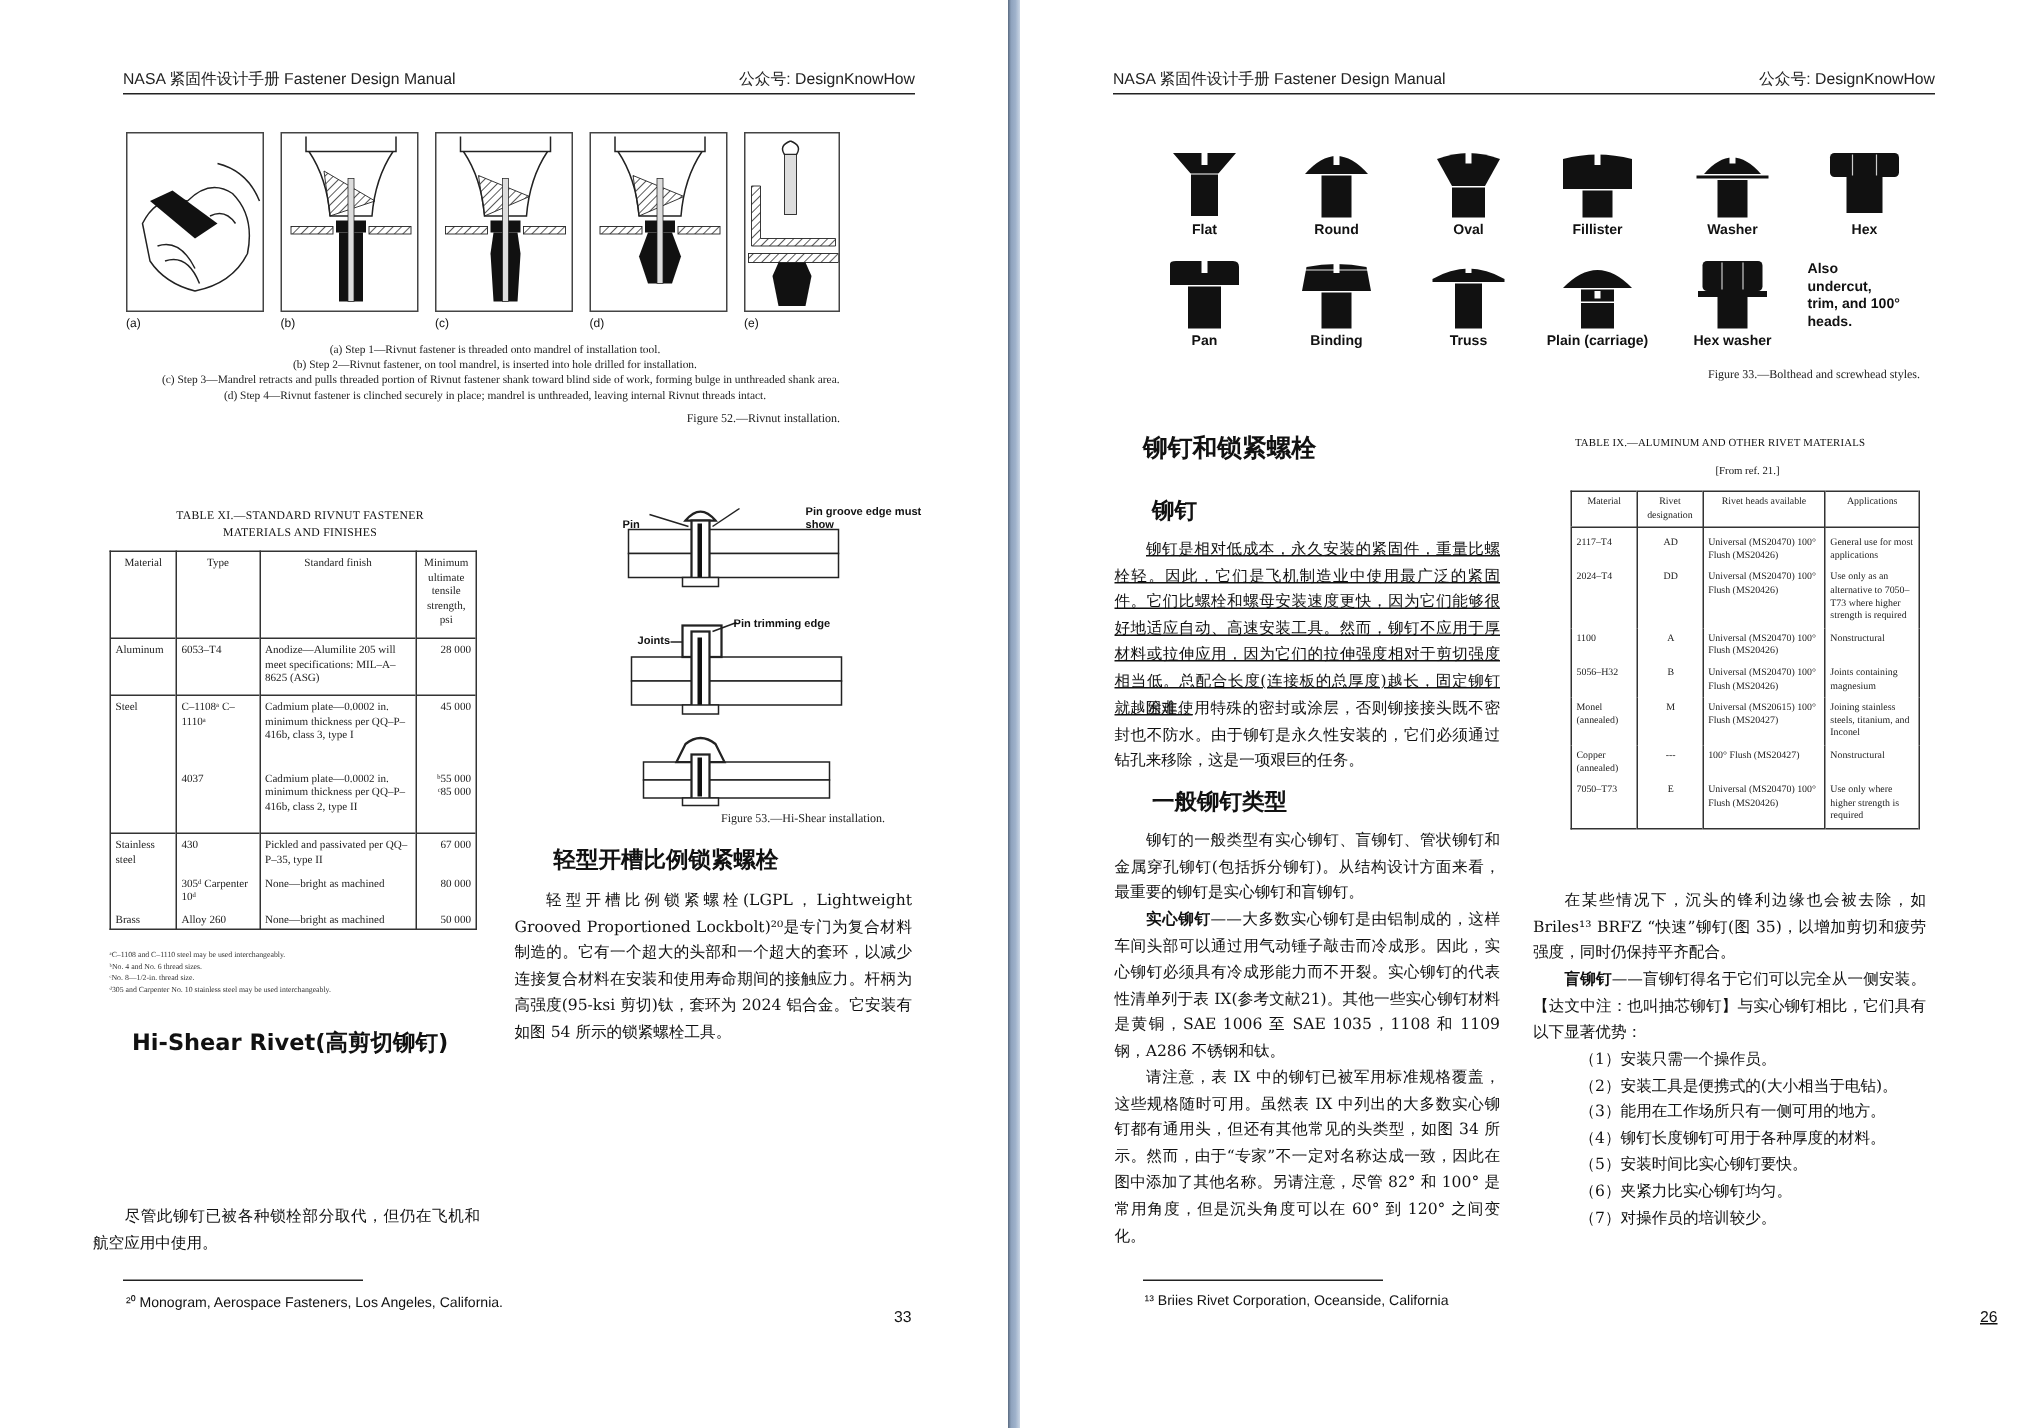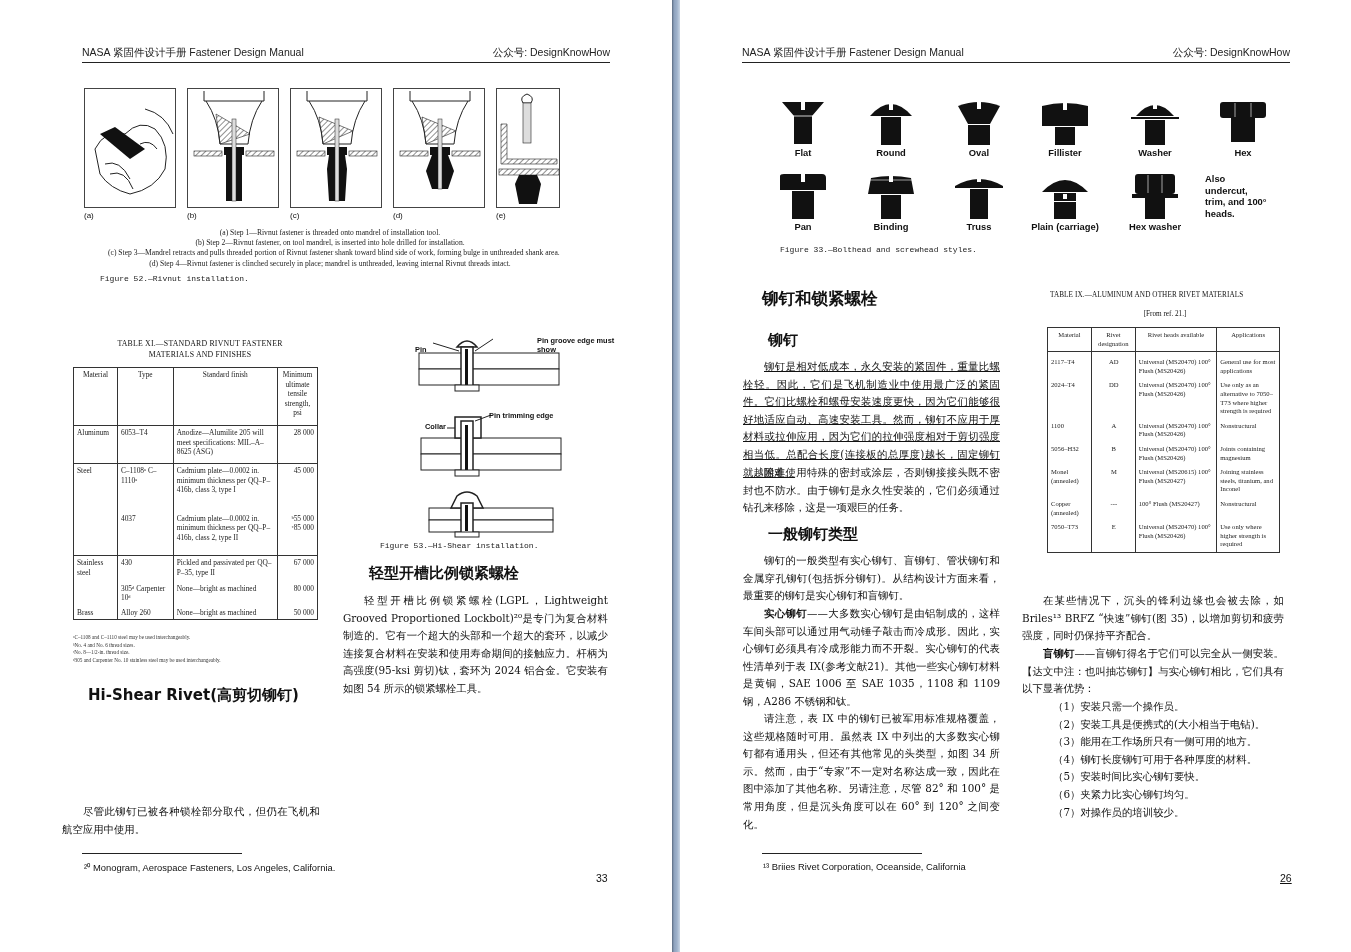--- a/index.html
+++ b/index.html
@@ -20,21 +20,21 @@
   .abs { position: absolute; }
   .sans { font-family: "Liberation Sans", sans-serif; }
 
   
   .fig52 { left: 84px; top: 88px; width: 476px; height: 132px; }
   .panel { position: absolute; top: 0; width: 92px; height: 120px; border: 1px solid #444; background: #fff; overflow: hidden; }
   .panel-lbl { position: absolute; top: 123px; font-size: 8px; font-family: "Liberation Sans", sans-serif; }
   .captions52 { left: 100px; top: 228px; width: 460px; font-size: 7.6px; line-height: 10.2px; font-family: "Liberation Serif", serif; color: #222; }
   .captions52 .c { text-align: center; }
   .captions52 .l { padding-left: 20px; text-indent: -12px; }
-  .fig-title { font-family: Liberation Mono, monospace; font-size: 8px; color: #222; text-align: left; }
+  .fig-title { font-family: Liberation Serif, serif; font-size: 8px; color: #222; text-align: right; }
 
   
   .tbl11-title { left: 80px; top: 339px; width: 240px; font-size: 7.8px; line-height: 10.5px; text-align: center; font-family: "Liberation Serif", serif; letter-spacing: 0.2px; }
   table.t11 { position: absolute; left: 73px; top: 367px; width: 245px; border-collapse: collapse; font-family: "Liberation Serif", serif; font-size: 7.4px; line-height: 9.6px; color: #222; }
   table.t11 td, table.t11 th { vertical-align: top; padding: 2px 3px; font-weight: normal; text-align: left; }
   table.t11 th { text-align: center; }
   table.t11 .brd-l { border-left: 1px solid #333; }
   table.t11 .brd-r { border-right: 1px solid #333; }
   table.t11 tr.top td, table.t11 tr.top th { border-top: 1px solid #333; }
   table.t11 tr.sep td { border-top: 1px solid #333; }
@@ -246,21 +246,21 @@
 
       <rect x="24" y="175" width="124" height="12" fill="#fff" stroke="#222"></rect>
       <rect x="24" y="187" width="124" height="12" fill="#fff" stroke="#222"></rect>
       <path d="M46 175 L52 163 Q62 155 72 163 L78 175 Z" fill="#fff" stroke="#222" stroke-width="1.5"></path>
       <rect x="56" y="170" width="12" height="30" fill="#fff" stroke="#222" stroke-width="1.5"></rect>
       <rect x="60" y="172" width="3" height="26" fill="#111"></rect>
       <rect x="50" y="199" width="24" height="5" fill="#fff" stroke="#222"></rect>
     </svg>
     <div class="abs sans" style="left:10px; top:12px; font-size:7.4px; font-weight:bold;">Pin</div>
     <div class="abs sans" style="left:92px; top:3px; width:90px; font-size:7.4px; font-weight:bold; line-height:9px;margin-left:40px;">Pin groove edge must show</div>
-    <div class="abs sans" style="left:20px; top:89px; font-size:7.4px; font-weight:bold;">Collar</div>
+    <div class="abs sans" style="left:20px; top:89px; font-size:7.4px; font-weight:bold;">Joints</div>
     <div class="abs sans" style="left:84px; top:78px; width:100px; font-size:7.4px; font-weight:bold;">Pin trimming edge</div>
   </div>
   <div class="abs fig-title fig53-cap">Figure 53.—Hi-Shear installation.</div>
 
   <div class="abs h-cn" style="left:369px; top:564px; font-size:15px;">轻型开槽比例锁紧螺栓</div>
   <div class="abs body-cn indent" style="left:343px; top:592px; width:265px;">轻型开槽比例锁紧螺栓(LGPL，Lightweight Grooved Proportioned Lockbolt)²⁰是专门为复合材料制造的。它有一个超大的头部和一个超大的套环，以减少连接复合材料在安装和使用寿命期间的接触应力。杆柄为高强度(95-ksi 剪切)钛，套环为 2024 铝合金。它安装有如图 54 所示的锁紧螺栓工具。</div>
 
   <div class="abs h-cn" style="left:88px; top:686px; font-size:15px;">Hi-Shear Rivet(高剪切铆钉)</div>
   <div class="abs body-cn indent" style="left:62px; top:803px; width:258px;">尽管此铆钉已被各种锁栓部分取代，但仍在飞机和航空应用中使用。</div>
 
@@ -457,13 +457,13 @@
   <div class="list-item">（2）安装工具是便携式的(大小相当于电钻)。</div>
   <div class="list-item">（3）能用在工作场所只有一侧可用的地方。</div>
   <div class="list-item">（4）铆钉长度铆钉可用于各种厚度的材料。</div>
   <div class="list-item">（5）安装时间比实心铆钉要快。</div>
   <div class="list-item">（6）夹紧力比实心铆钉均匀。</div>
   <div class="list-item">（7）对操作员的培训较少。</div>
 </div>
 
 <div class="footrule" style="left:762px;"></div>
 <div class="footnote" style="left:763px;">¹³  Briies Rivet Corporation, Oceanside, California</div>
-<div class="pgnum" style="left:1280px;text-decoration:underline;">26</div>
+<div class="pgnum" style="left:1320px;text-decoration:underline;">26</div>
 
 </body></html>

